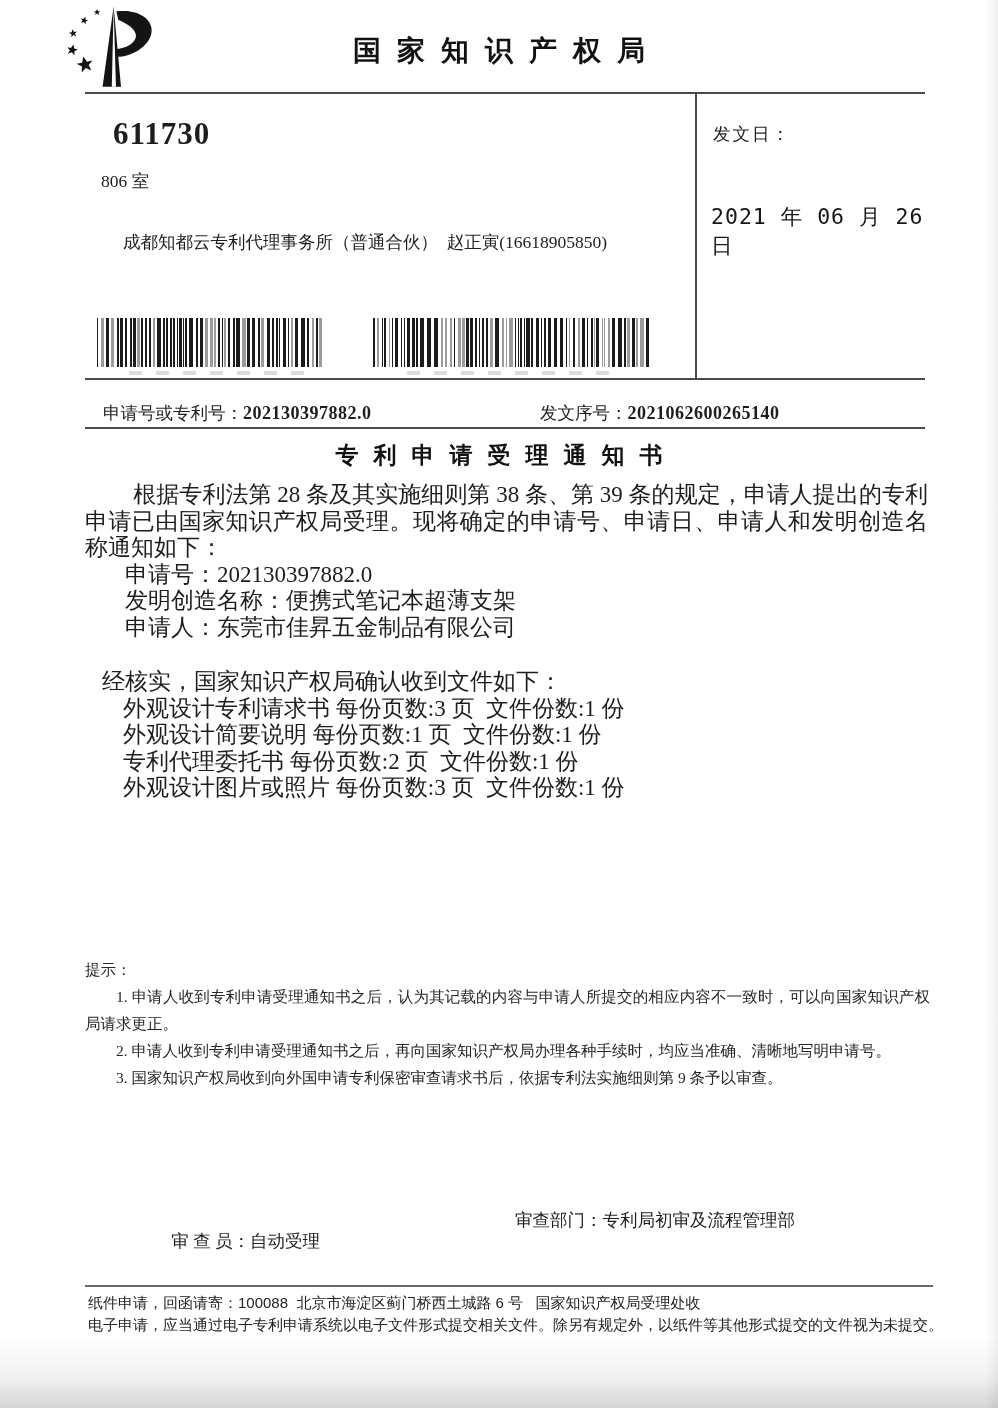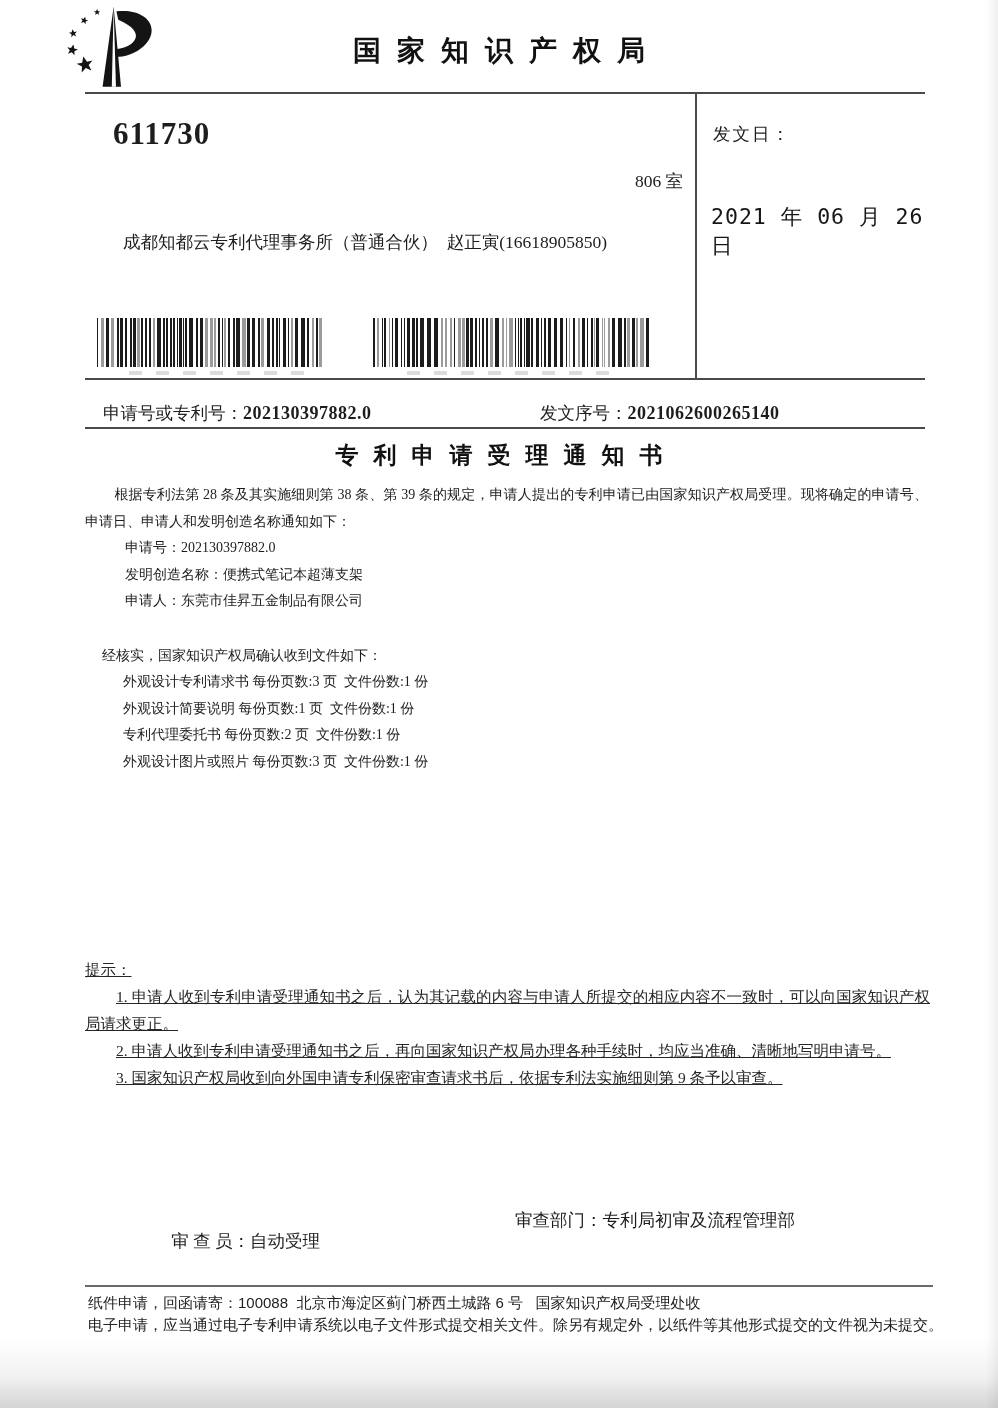--- a/index.html
+++ b/index.html
@@ -21,21 +21,21 @@
   
   .info-box{
     position:absolute;left:85px;top:94px;width:840px;height:284px;
     display:flex;border-bottom:2px solid #4a4a4a;
   }
   .info-left{position:relative;width:610px;}
   .info-right{position:relative;flex:1;border-left:2px solid #4a4a4a;}
   .postal-code{position:absolute;left:28px;top:22px;font-size:31px;font-weight:bold;letter-spacing:1px;}
   .addr{position:absolute;left:16px;top:72px;width:582px;font-size:17.5px;line-height:31px;}
   .addr .l1{text-align:left;}
-  .addr .l2{text-align:right;}
+  .addr .l2{text-align:left;}
   .agent-line{position:absolute;left:38px;top:136px;font-size:17.5px;}
   .barcode{position:absolute;top:224px;height:49px;overflow:hidden;}
   .barcode i{position:absolute;top:0;bottom:0;display:block;}
   .barcode-1{left:12px;width:226px;}
   .barcode-2{left:288px;width:277px;}
   .bc-digits{
     position:absolute;top:277px;height:4px;opacity:.30;
     background:repeating-linear-gradient(90deg,#8a8a8a 0 13px,transparent 13px 27px);
   }
   .bcd-1{left:44px;width:176px;}
@@ -53,28 +53,28 @@
   .ref-serial{left:455px;}
   .ref-num{font-weight:bold;font-size:18px;letter-spacing:.5px;}
 
   
   .notice-title{
     position:absolute;left:0;right:0;top:440px;text-align:center;
     font-size:23px;font-weight:bold;letter-spacing:15px;padding-left:15px;color:#111;
   }
 
   
-  .body-block{position:absolute;left:85px;top:482px;width:843px;font-size:14px;line-height:26.5px;}
+  .body-block{position:absolute;left:85px;top:482px;width:843px;font-size:23px;line-height:26.5px;}
   .intro{text-indent:2.1em;text-align:justify;margin:0;}
   .fields{margin:0 0 0 40px;}
   .received-intro{margin:28px 0 0 17px;}
   .files{margin:0 0 0 38px;}
 
   
-  .hints-block{position:absolute;left:85px;top:956px;width:845px;font-size:15.5px;line-height:27px;color:#262626;text-decoration:underline;}
+  .hints-block{position:absolute;left:85px;top:956px;width:845px;font-size:15.5px;line-height:27px;color:#262626;}
   .hint-item{text-indent:2em;text-align:justify;margin:0;}
 
   
   .signature-row{position:absolute;left:85px;top:1208px;width:843px;height:32px;font-size:17.5px;}
   .sig-examiner{position:absolute;left:60px;}
   .sig-dept{position:absolute;left:430px;}
 
   
   .rule-footer{left:85px;top:1285px;width:848px;border-top:2px solid #6a6a6a;}
   .footer-content{

